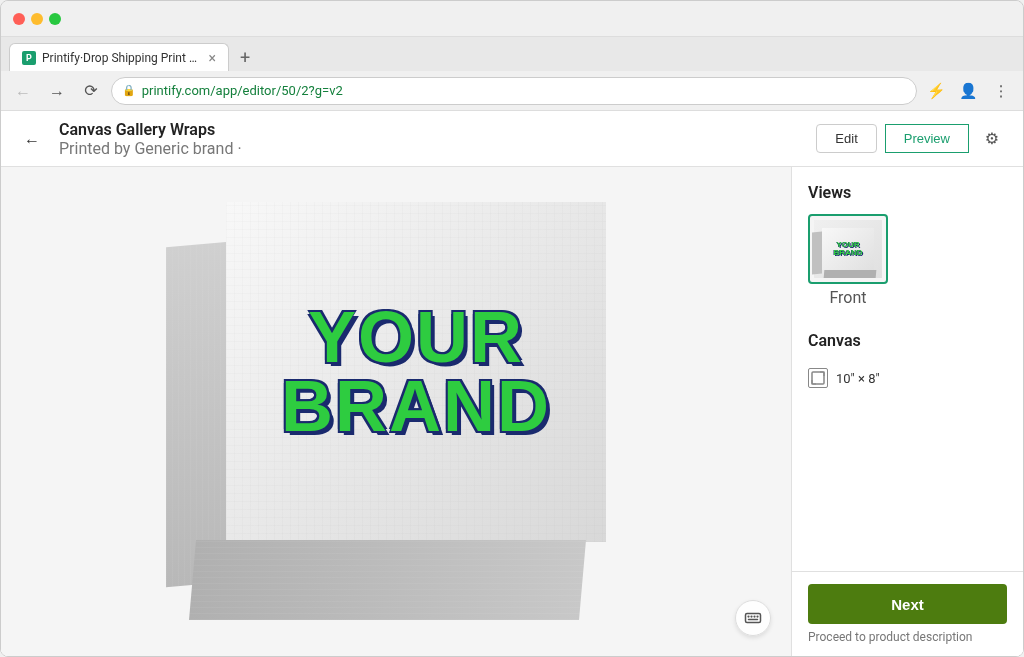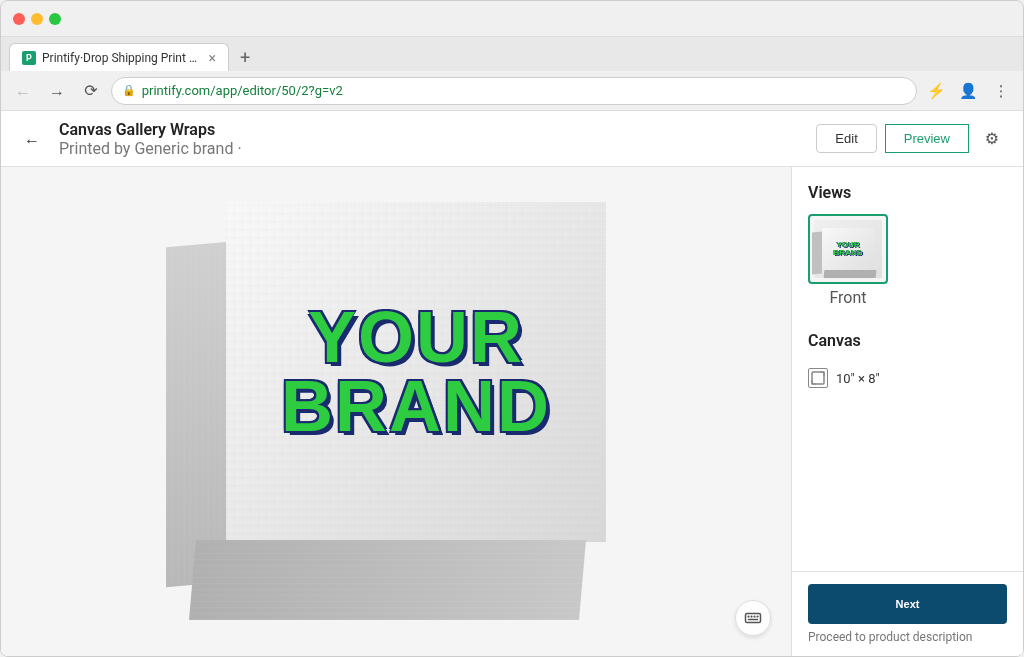--- a/index.html
+++ b/index.html
@@ -95,21 +95,21 @@
     .view-label { font-size: 16px; color: #555; }
 
     
     .sizes-section { }
     .size-option { display: flex; align-items: center; gap: 8px; padding: 6px 0; cursor: pointer; }
     .size-icon { width: 20px; height: 20px; border: 1.5px solid #888; border-radius: 2px; display: flex; align-items: center; justify-content: center; font-size: 8px; color: #888; }
     .size-label { font-size: 13px; color: #333; }
 
     
     .sidebar-footer { padding: 12px 16px; border-top: 1px solid #e0e0e0; background: #fff; }
-    .next-btn { width: 100%; height: 40px; background: #0c4a6e; border: none; border-radius: 4px; color: #fff; font-size: 11px; font-weight: 600; cursor: pointer; }
+    .next-btn { width: 100%; height: 40px; background: #4d7c0f; border: none; border-radius: 4px; color: #fff; font-size: 15px; font-weight: 600; cursor: pointer; }
     .proceed-text { text-align: left; font-size: 12px; color: #777; margin-top: 6px; }
   </style>
 </head>
 <body>
 
 <div class="browser-frame">
 
   <div class="browser-titlebar">
     <div class="browser-controls">
       <button class="browser-btn close"></button>

